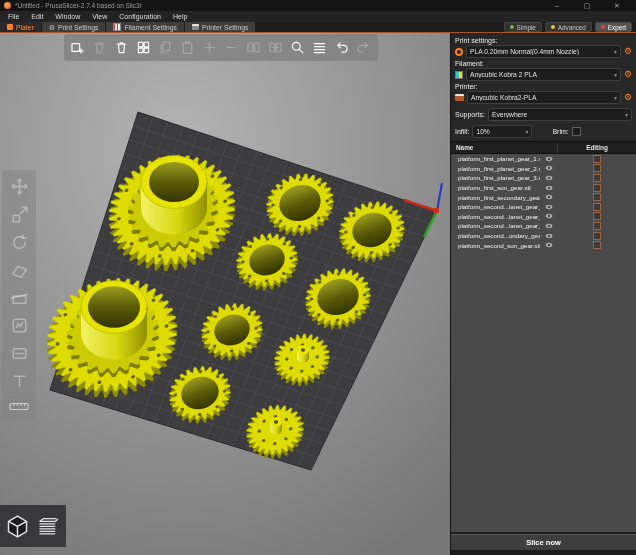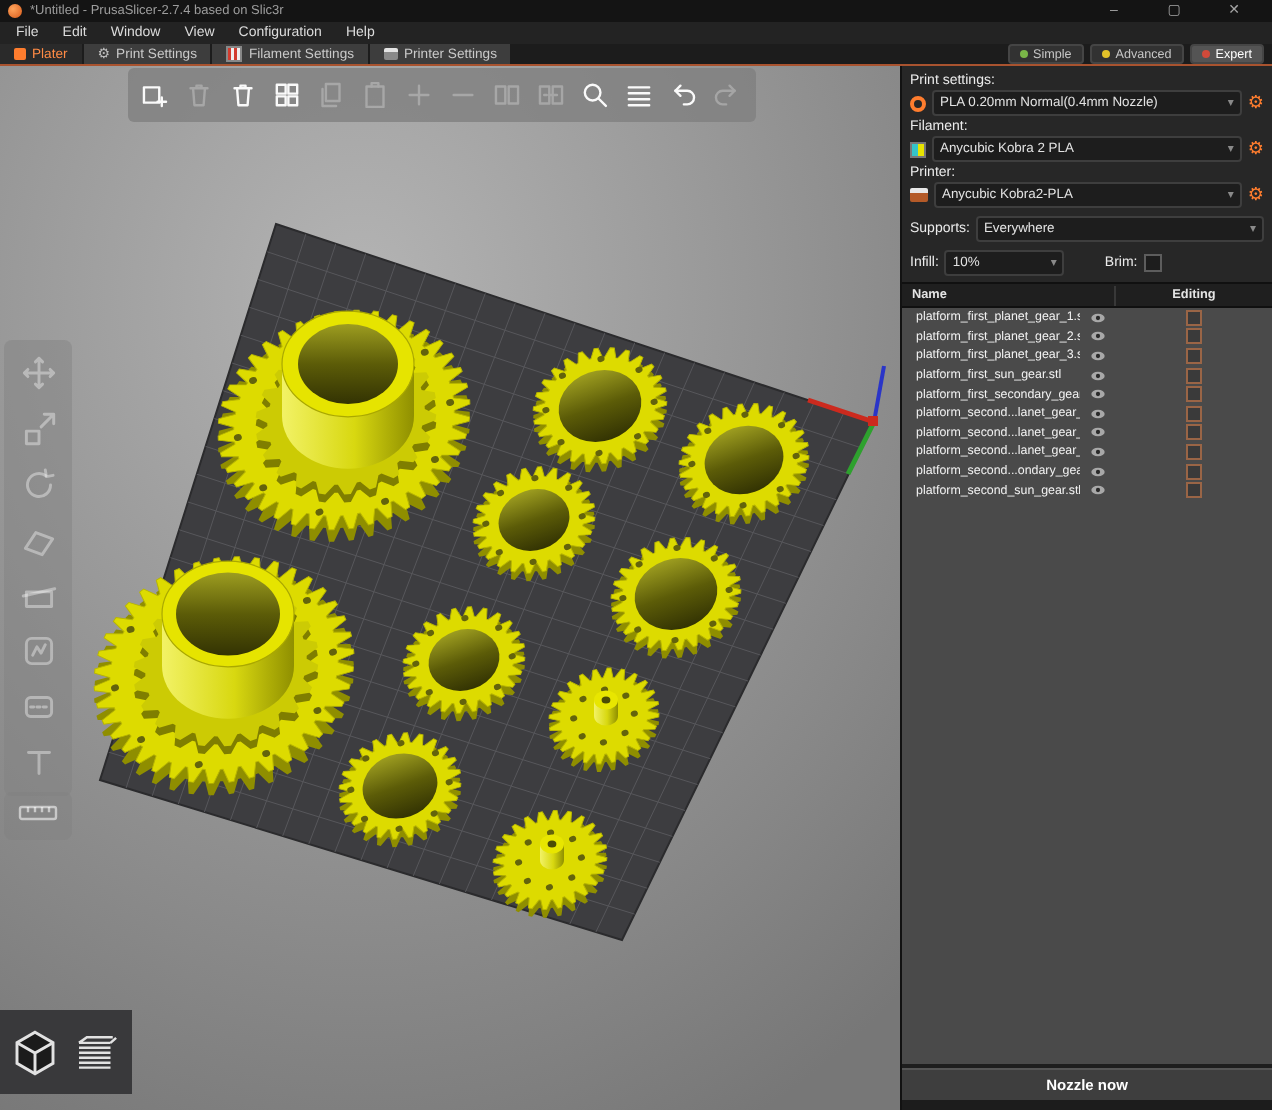--- a/index.html
+++ b/index.html
@@ -668,16 +668,16 @@
             <ellipse cx="6" cy="4" rx="5" ry="3.2" fill="#a8a8a8"></ellipse>
             <circle cx="6" cy="4" r="1.6" fill="#2a2a2a"></circle>
           </svg>
         </span>
         <span class="redit">
           <span class="ebox"></span>
         </span>
       </div>
     </div>
   <div class="slice-row">
-    <button class="slice">Nozzle now</button>
+    <button class="slice">Slice now</button>
   </div>
   <div class="bottom-strip"></div>
 </div>
 
 </body></html>

